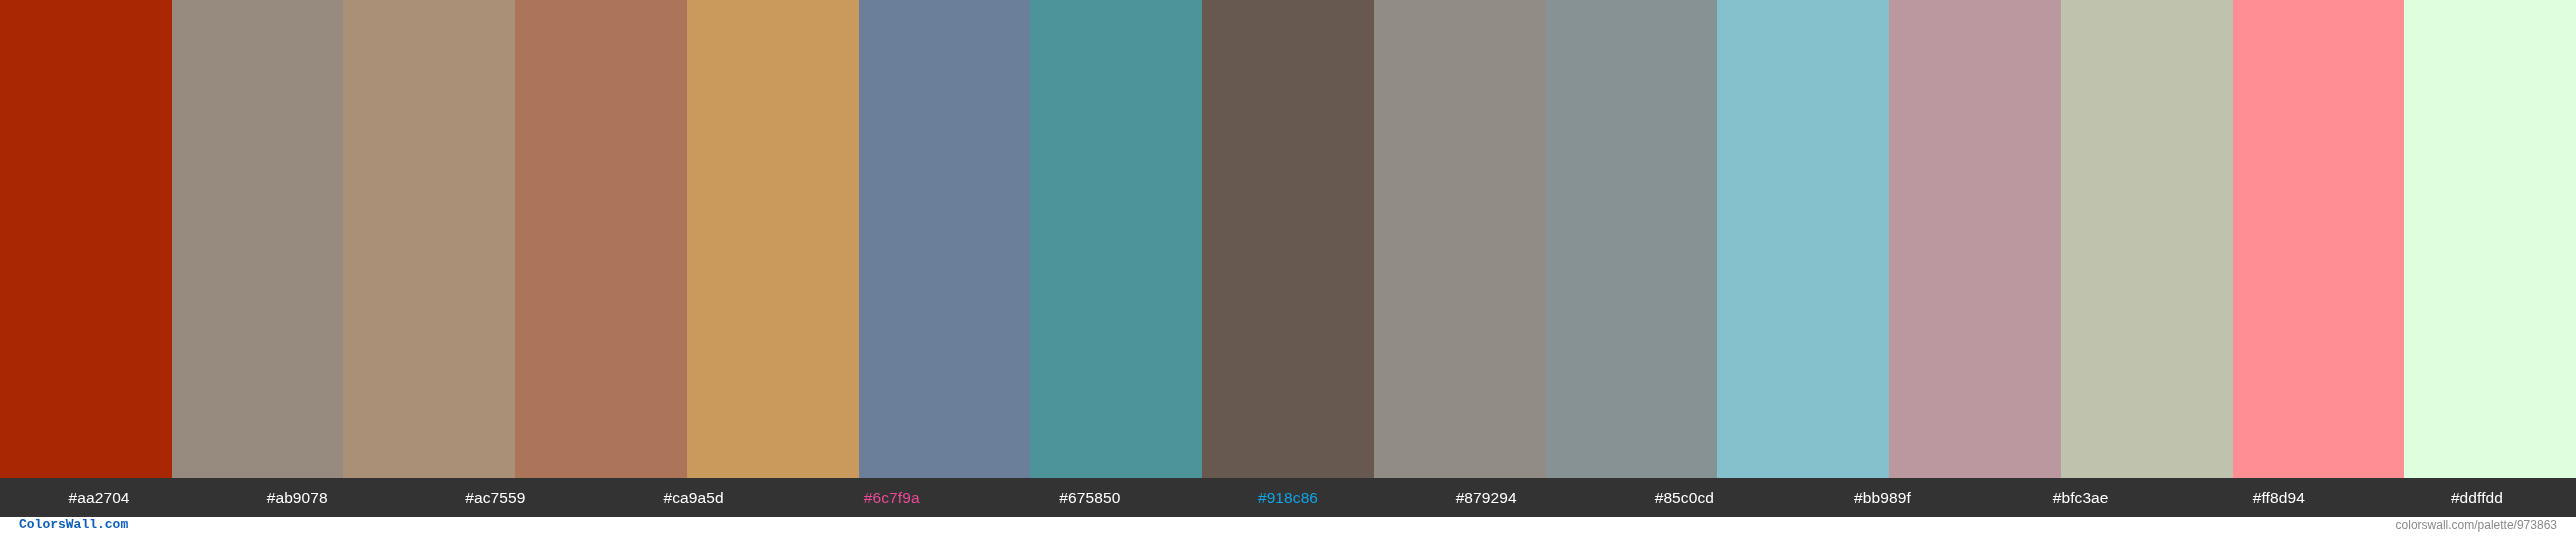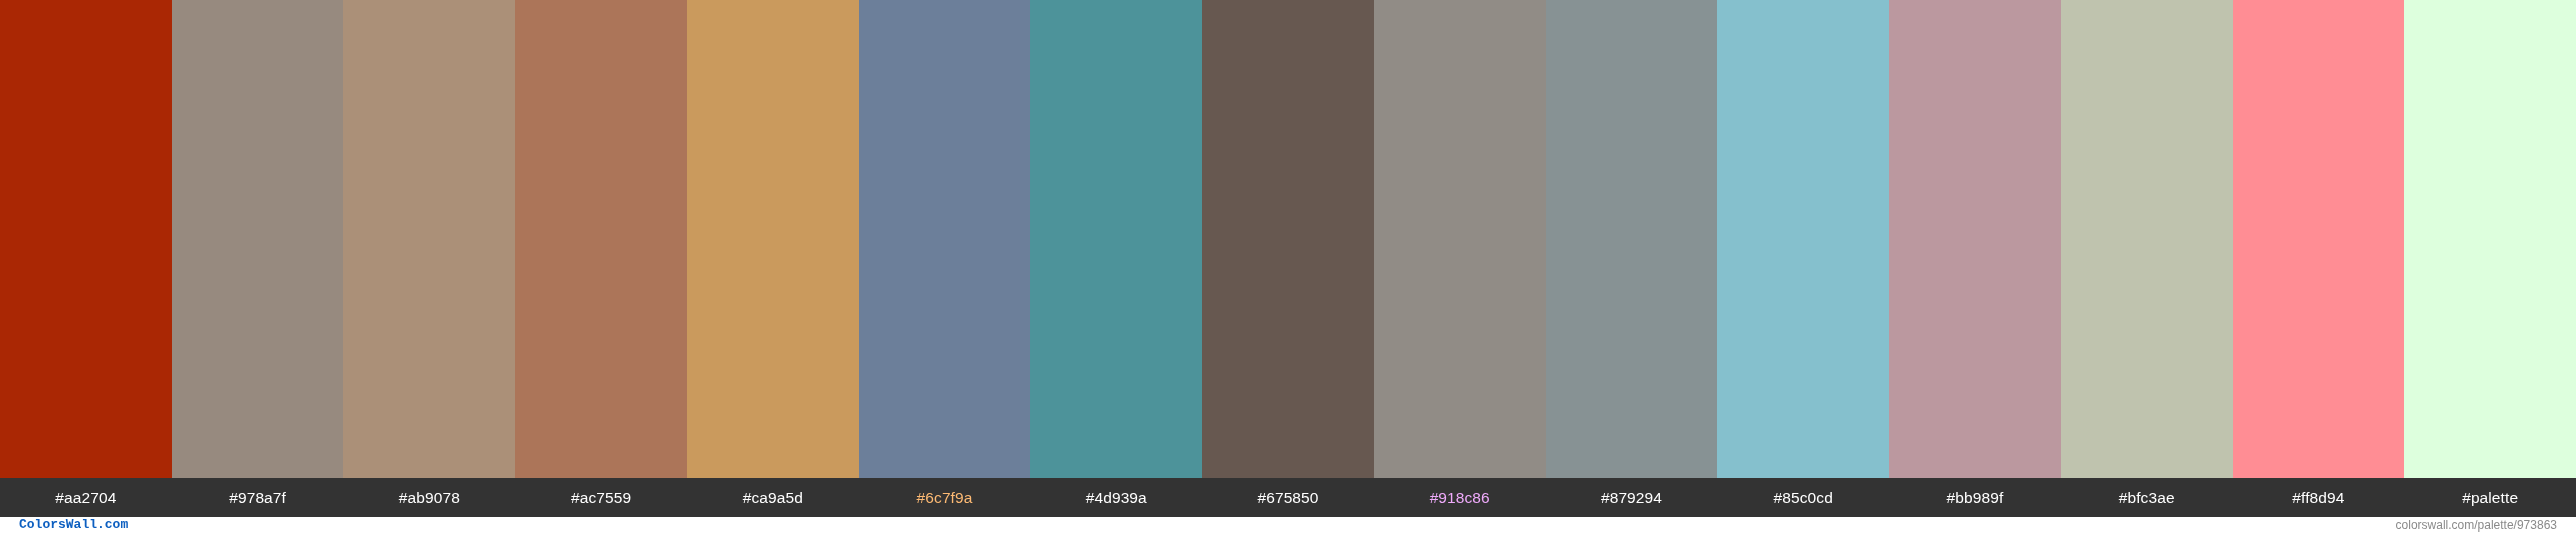--- a/index.html
+++ b/index.html
@@ -97,34 +97,32 @@
       <div class="swatch" style="background: rgb(135, 146, 148);"></div>
       <div class="swatch" style="background: rgb(133, 192, 205);"></div>
       <div class="swatch" style="background: rgb(187, 152, 159);"></div>
       <div class="swatch" style="background: rgb(191, 195, 174);"></div>
       <div class="swatch" style="background: rgb(255, 141, 148);"></div>
       <div class="swatch" style="background: rgb(221, 255, 221);"></div>
     </div>
 
   <div id="label-bar" style="background: rgb(51, 51, 51);">
       <div class="hex-label" style="color: rgb(255, 255, 255);">#aa2704</div>
-      <div class="hex-label" style="color: rgb(255, 255, 255);">#978a7f</div>
       <div class="hex-label" style="color: rgb(255, 255, 255);">#ab9078</div>
       <div class="hex-label" style="color: rgb(255, 255, 255);">#ac7559</div>
       <div class="hex-label" style="color: rgb(255, 255, 255);">#ca9a5d</div>
-      <div class="hex-label" style="color: #fdba74;">#6c7f9a</div>
-      <div class="hex-label" style="color: rgb(255, 255, 255);">#4d939a</div>
+      <div class="hex-label" style="color: #ec4899;">#6c7f9a</div>
       <div class="hex-label" style="color: rgb(255, 255, 255); text-align: right;">#675850</div>
-      <div class="hex-label" style="color: #f0abfc;">#918c86</div>
+      <div class="hex-label" style="color: #0ea5e9;">#918c86</div>
       <div class="hex-label" style="color: rgb(255, 255, 255);">#879294</div>
       <div class="hex-label" style="color: rgb(255, 255, 255);">#85c0cd</div>
       <div class="hex-label" style="color: rgb(255, 255, 255);">#bb989f</div>
       <div class="hex-label" style="color: rgb(255, 255, 255);">#bfc3ae</div>
       <div class="hex-label" style="color: rgb(255, 255, 255);">#ff8d94</div>
-      <div class="hex-label" style="color: rgb(255, 255, 255);">#palette</div>
+      <div class="hex-label" style="color: rgb(255, 255, 255);">#ddffdd</div>
     </div>
 
   <div id="footer">
     <a id="brand-link" href="#" style="color: rgb(13, 95, 192); font-family: Liberation Mono, monospace;">ColorsWall.com</a>
     <span id="palette-url" style="color: rgb(138, 138, 138);">colorswall.com/palette/973863</span>
   </div>
 
 </div>
 
 

